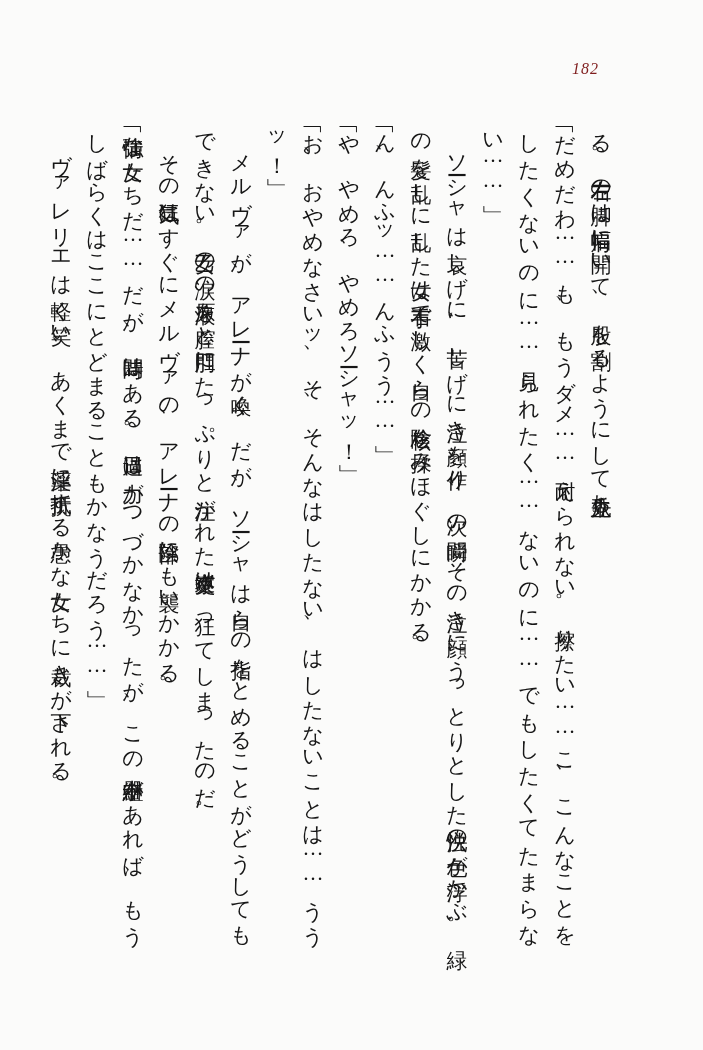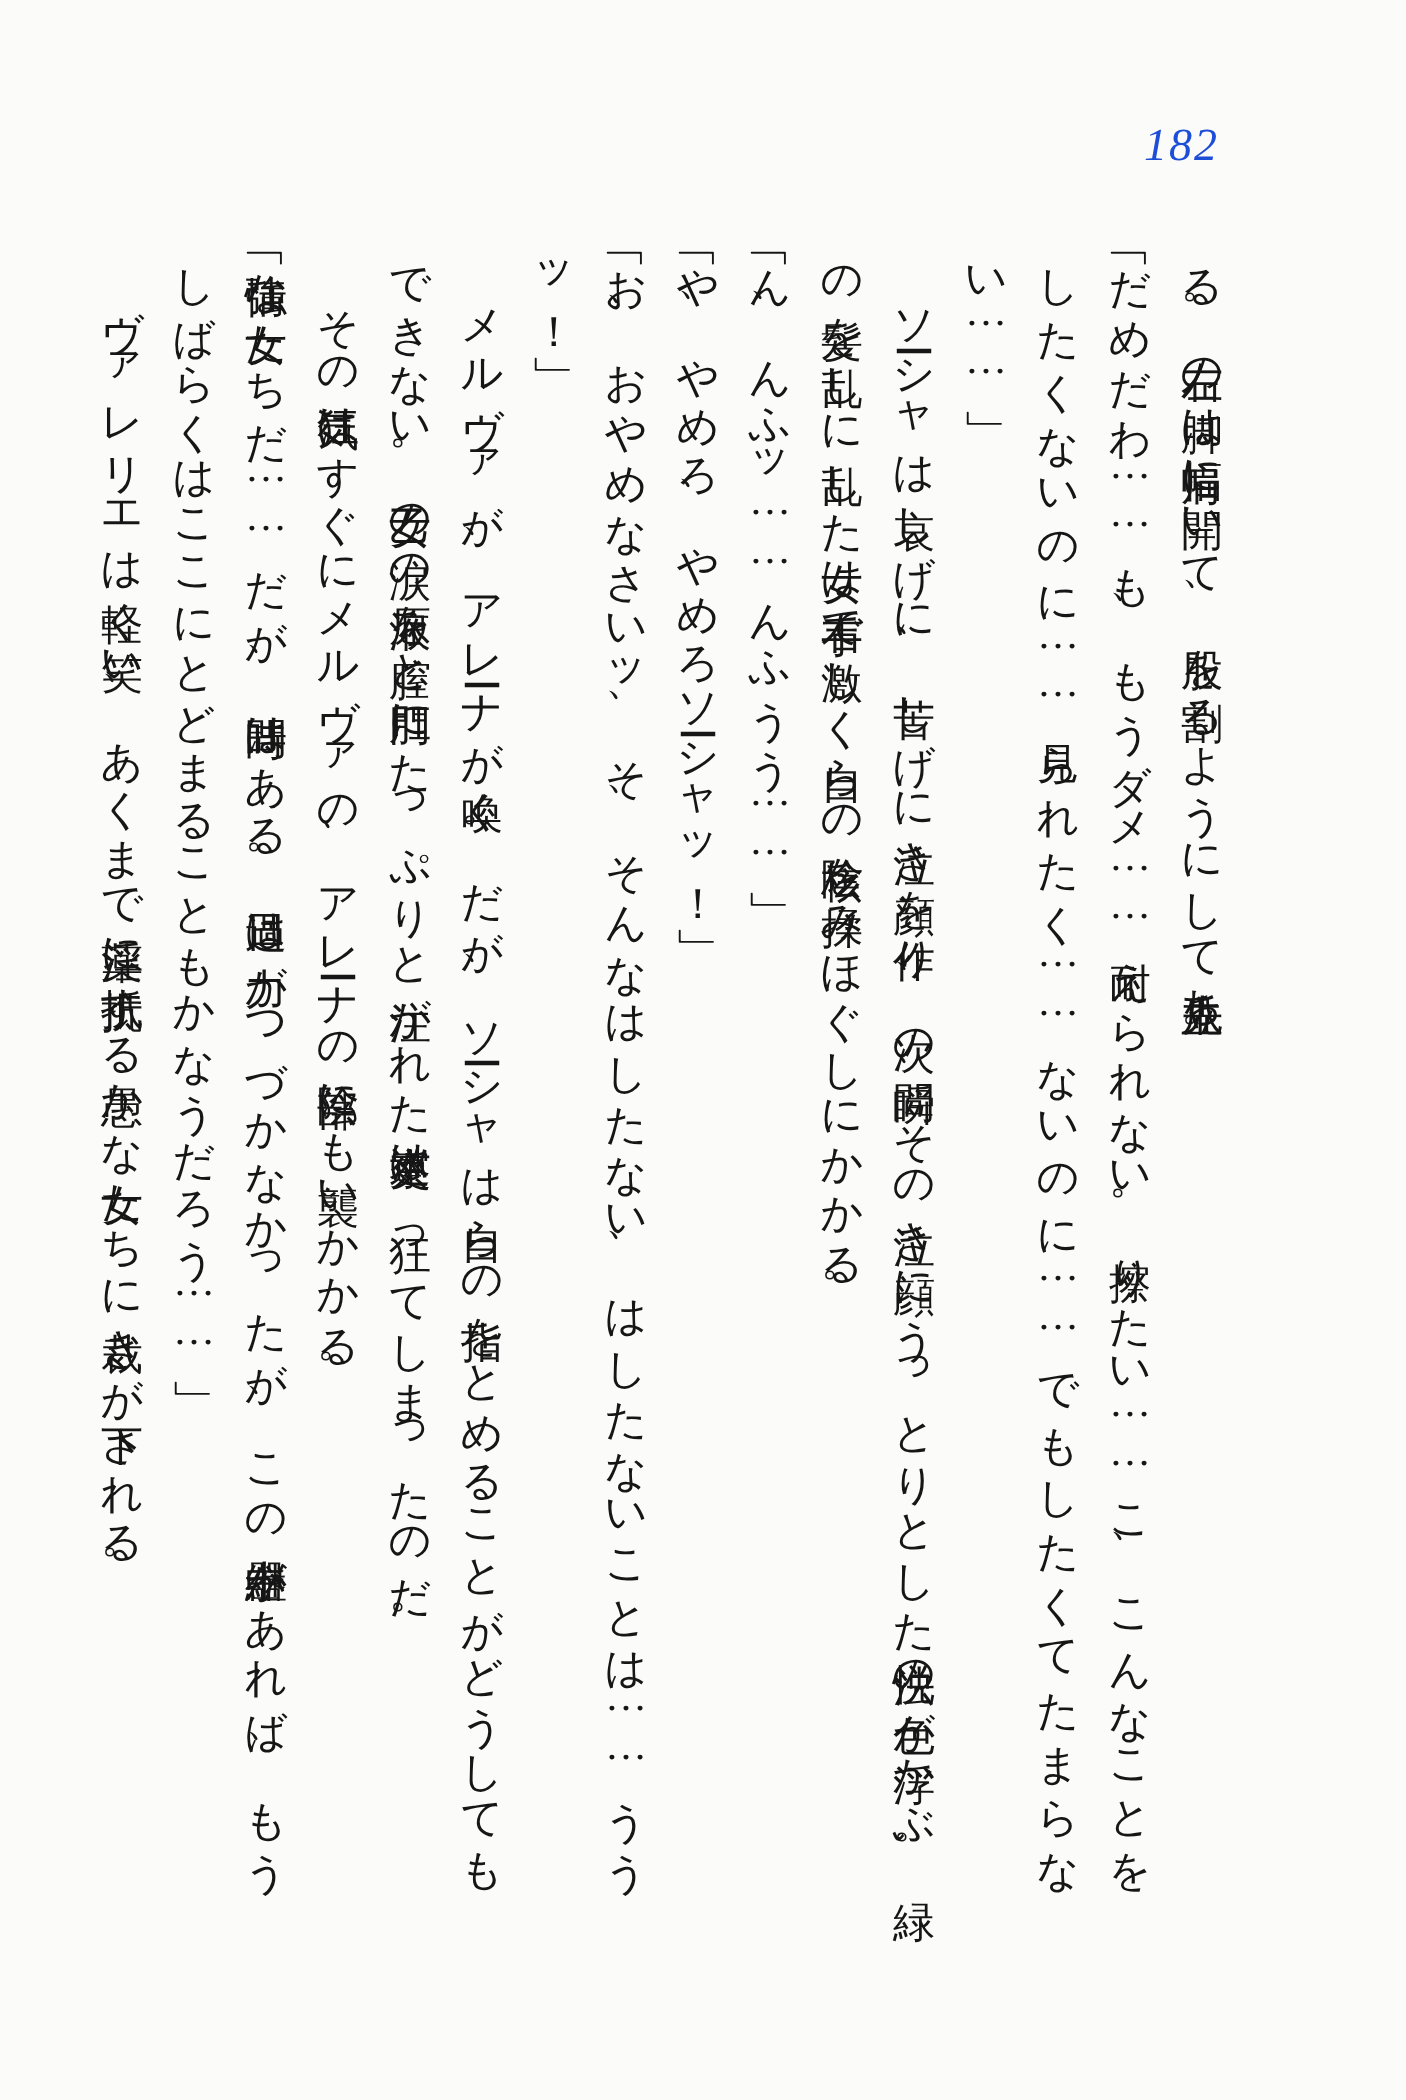--- a/index.html
+++ b/index.html
@@ -12,24 +12,24 @@
     width: 703px;
     height: 1050px;
     background: #fbfbfa;
     overflow: hidden;
     font-family: "Liberation Serif", "DejaVu Serif", serif;
   }
   .page-number {
     position: absolute;
     top: 60px;
     left: 572px;
-    font-size: 23px;
+    font-size: 16px;
     font-style: italic;
     letter-spacing: 1px;
-    color: #1d4ed8;
+    color: #7f1d1d;
     font-family: Liberation Serif, serif;
   }
   .text-block {
     position: absolute;
     top: 119px;
     right: 84px;
     width: 578px;
     height: 816px;
     writing-mode: vertical-rl;
     -webkit-writing-mode: vertical-rl;

